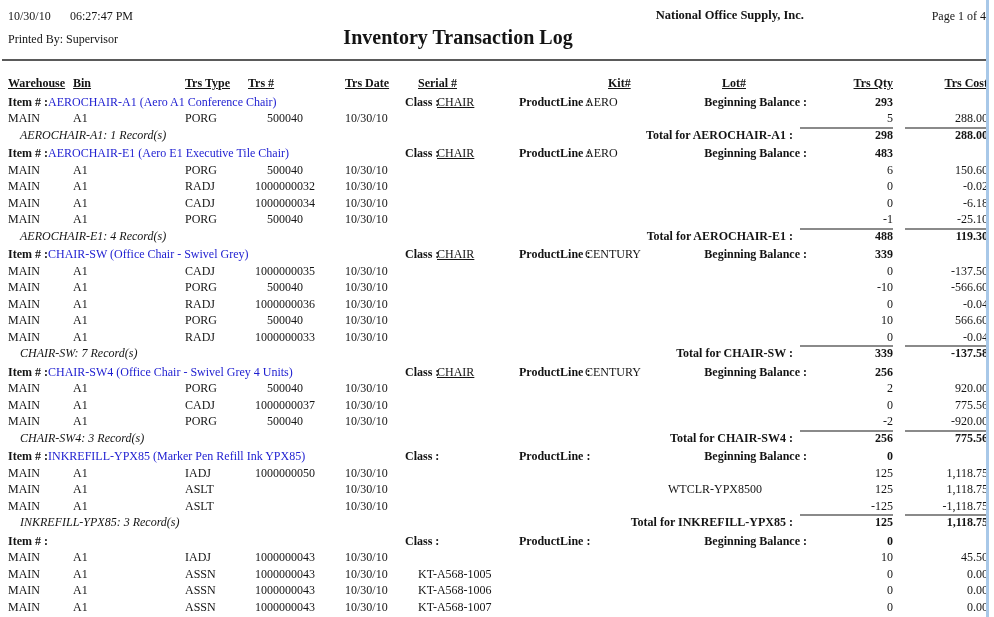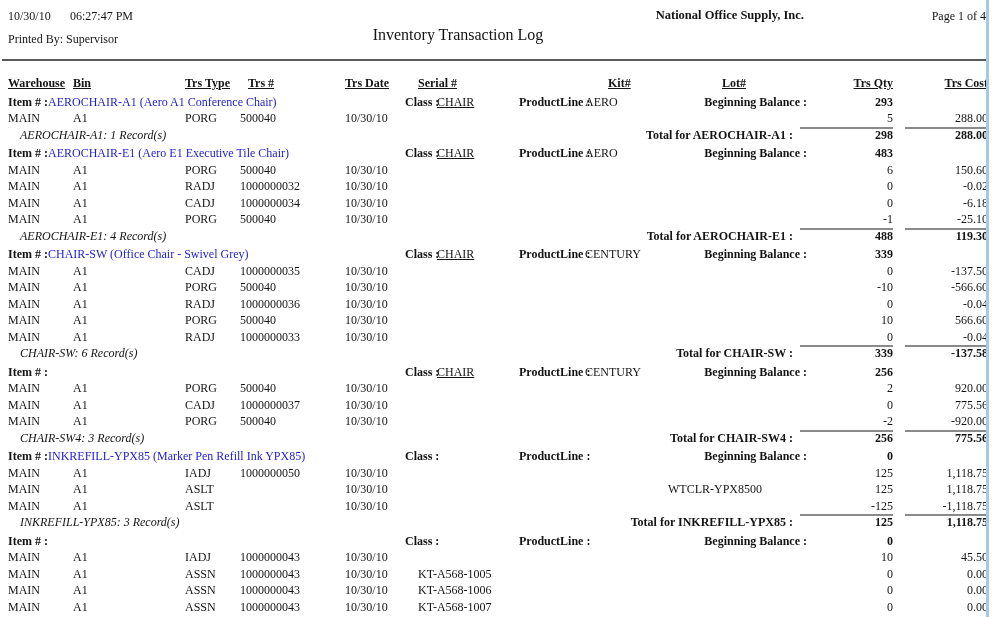--- a/index.html
+++ b/index.html
@@ -17,31 +17,31 @@
   .page{position:relative;width:994px;height:617px;}
   .cell{position:absolute;white-space:nowrap;}
   .bold{font-weight:bold;}
   
   .hdr{position:relative;height:62px;font-size:12px;}
   .hdr .date{left:8px;top:9px;}
   .hdr .time{left:70px;top:9px;}
   .hdr .company{left:0;top:8px;width:804px;text-align:right;font-weight:bold;font-size:12.5px;}
   .hdr .pageno{left:790px;top:9px;width:196px;text-align:right;}
   .hdr .printedby{left:8px;top:32px;text-align:center;}
-  .hdr .rtitle{left:0;top:26px;width:916px;text-align:center;font-weight:normal;font-size:16px;}
+  .hdr .rtitle{left:0;top:26px;width:916px;text-align:center;font-weight:bold;font-size:20px;}
   .rule{position:absolute;top:59px;left:2px;width:985px;height:2px;background:var(--rule);}
   
   .line{position:relative;height:16.5px;line-height:16.5px;font-size:12px;}
   .colhead{margin-top:13px;font-weight:bold;}
   .colhead .cell{text-decoration:underline;}
   
   .c-wh{left:8px;}
   .c-bin{left:73px;}
   .c-type{left:185px;}
-  .c-no{left:240px;width:90px;}
+  .c-no{left:240px;width:90px;text-align:center;}
   .c-date{left:345px;}
   .c-ser{left:418px;}
   .c-kit{left:608px;}
   .c-lothead{left:722px;}
   .c-lot{left:650px;width:130px;text-align:center;}
   .c-qty{left:798px;width:95px;text-align:right;}
   .c-cost{left:888px;width:100px;text-align:right;}
   
   .item-head{margin-top:2px;}
   .i-label{left:8px;font-weight:bold;}
@@ -251,27 +251,28 @@
     <span class="cell c-date">10/30/10</span>
     <span class="cell c-ser"></span>
     <span class="cell c-kit"></span>
     <span class="cell c-lot"></span>
     <span class="cell c-qty">0</span>
     <span class="cell c-cost">-0.04</span>
   </div>
       <div class="line total-row">
     <span class="t-line t-line-qty"></span>
     <span class="t-line t-line-cost"></span>
-    <span class="cell t-note">CHAIR-SW: 6 Record(s)</span>
+    <span class="cell t-note">CHAIR-SW: 7 Record(s)</span>
     <span class="cell t-label">Total for CHAIR-SW :</span>
     <span class="cell c-qty bold">339</span>
     <span class="cell c-cost bold">-137.58</span>
   </div>
       <div class="line item-head">
     <span class="cell i-label">Item # :</span>
+    <span class="cell i-name">CHAIR-SW4 (Office Chair - Swivel Grey 4 Units)</span>
     <span class="cell i-class-l">Class :</span>
     <span class="cell i-class-v">CHAIR</span>
     <span class="cell i-pl-l">ProductLine :</span>
     <span class="cell i-pl-v">CENTURY</span>
     <span class="cell i-bb-l">Beginning Balance :</span>
     <span class="cell c-qty bold">256</span>
   </div>
       <div class="line">
     <span class="cell c-wh">MAIN</span>
     <span class="cell c-bin">A1</span>

